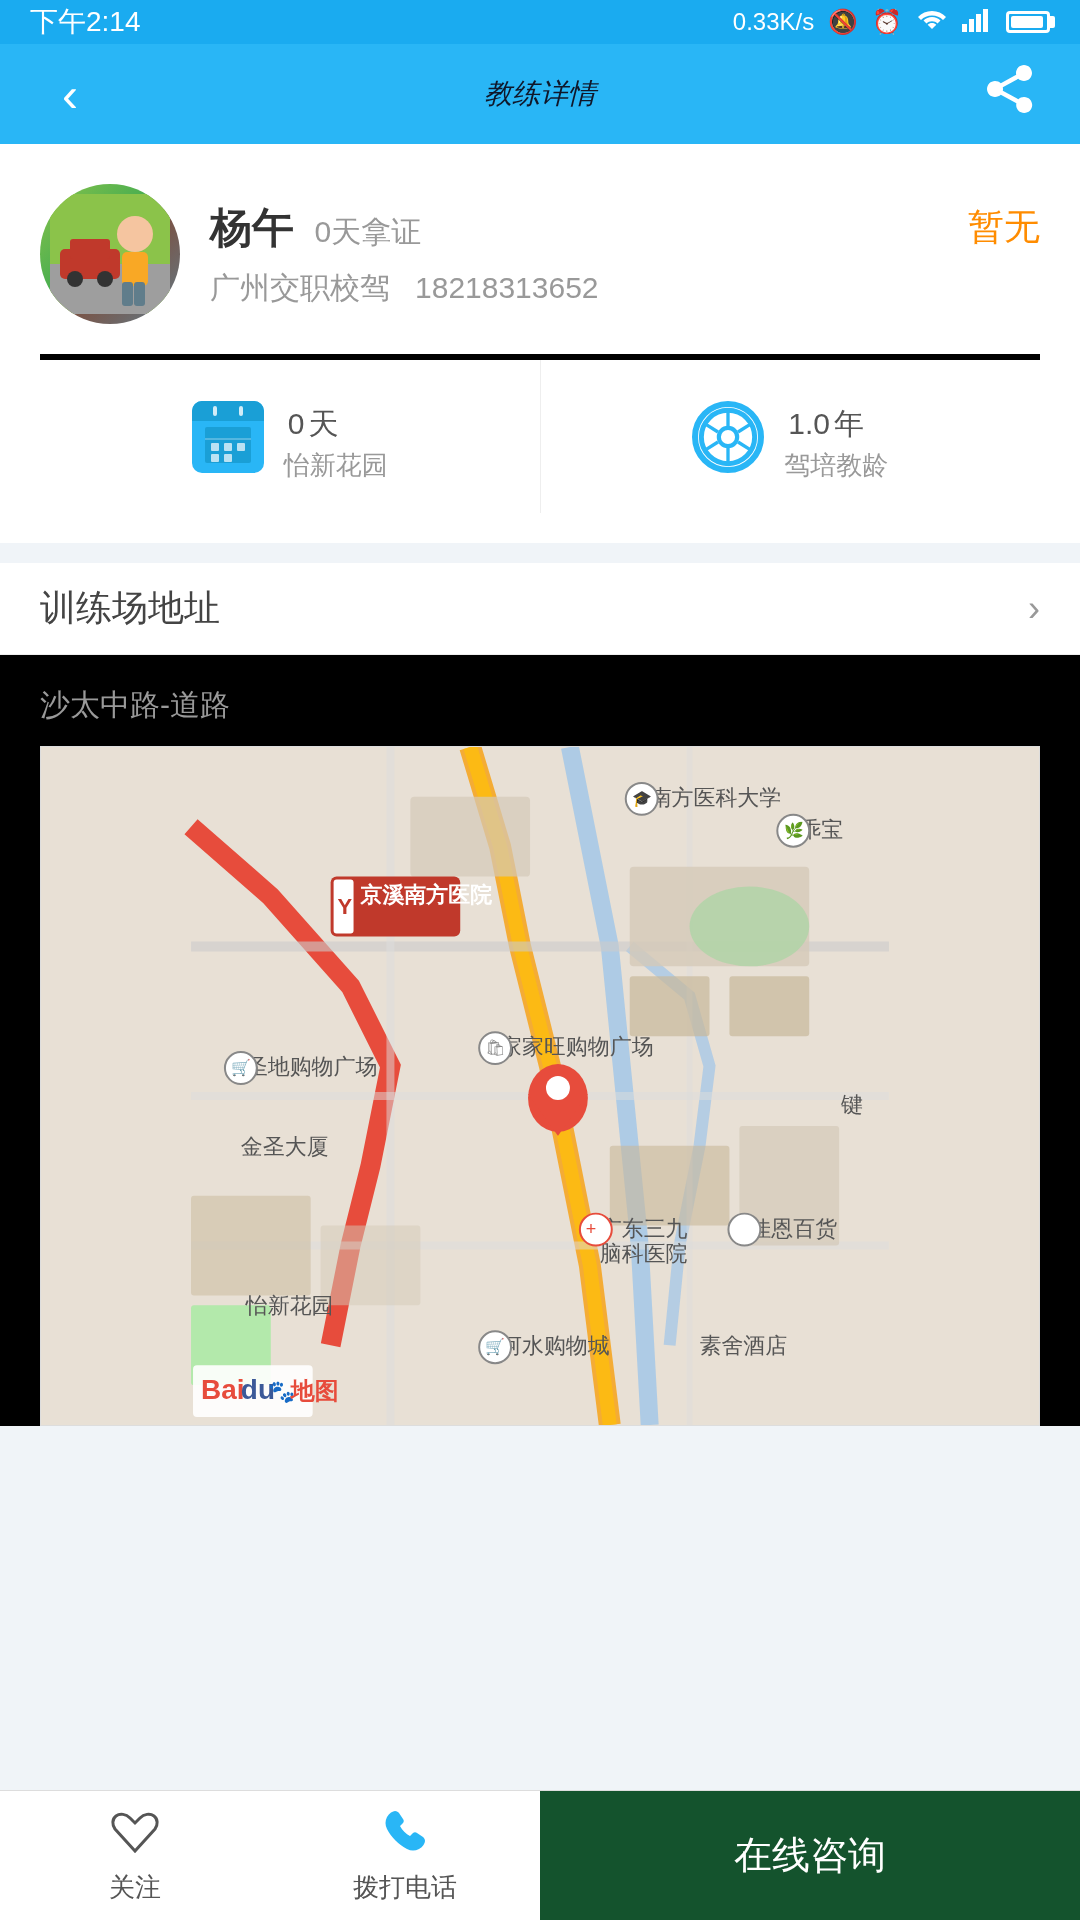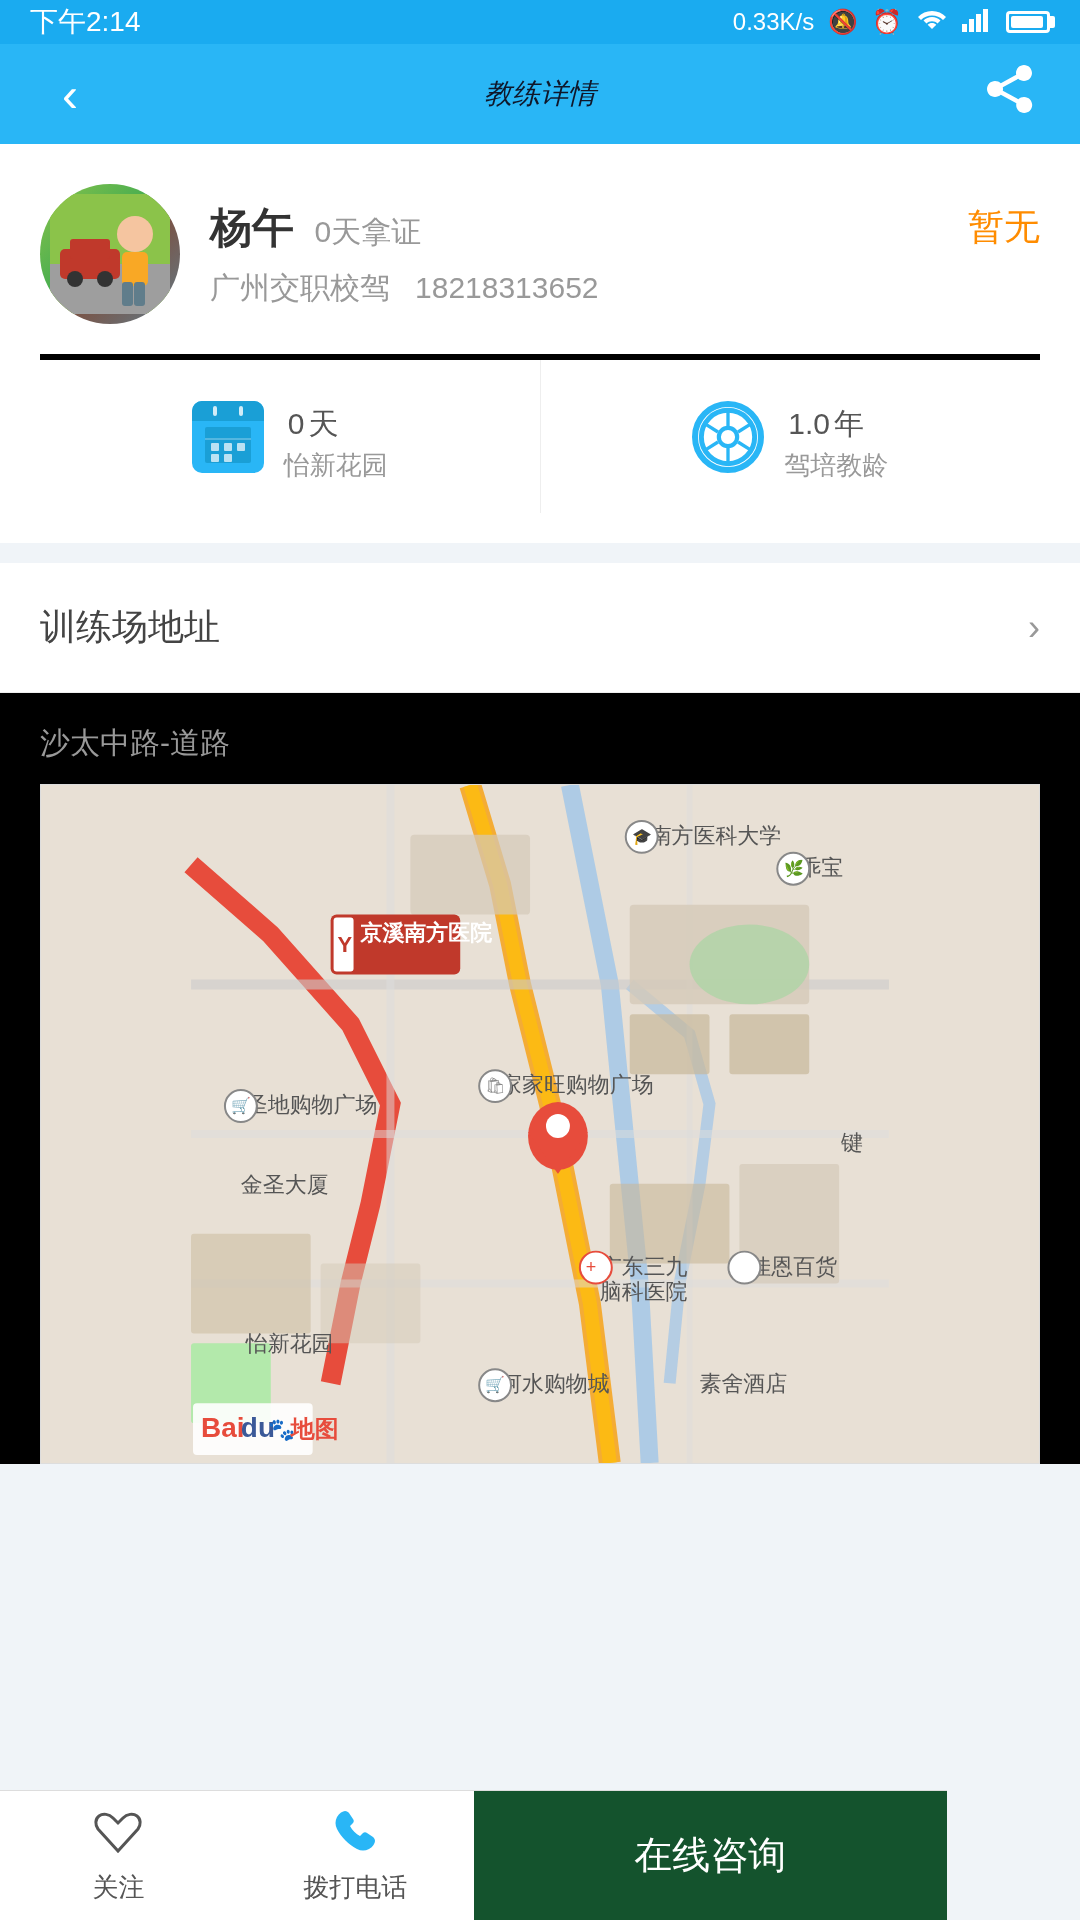--- a/index.html
+++ b/index.html
@@ -224,21 +224,21 @@
 
     
     .section-divider {
       height: 20px;
       background: #f0f4f8;
     }
 
     
     .address-row {
       background: white;
-      padding: 40px 40px;
+      padding: 21px 40px;
       display: flex;
       align-items: center;
       justify-content: space-between;
       cursor: pointer;
     }
     .address-label {
       font-size: 36px;
       color: #444;
     }
     .address-arrow {
@@ -274,21 +274,21 @@
     .map-svg {
       width: 100%;
       height: 100%;
     }
 
     
     .bottom-nav {
       position: fixed;
       bottom: 0;
       left: 0;
-      width: 947px;
+      width: 1080px;
       height: 130px;
       background: white;
       display: flex;
       border-top: 1px solid #ddd;
     }
     .bottom-btn {
       flex: 1;
       display: flex;
       flex-direction: column;
       align-items: center;

